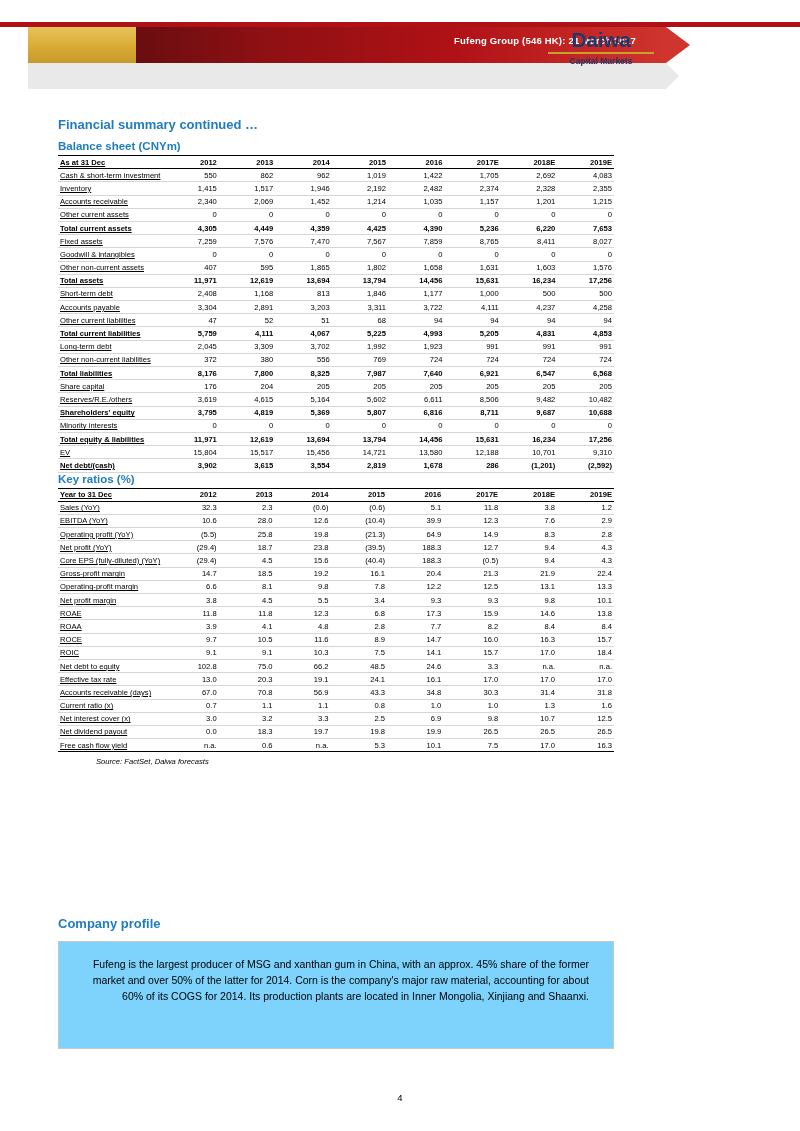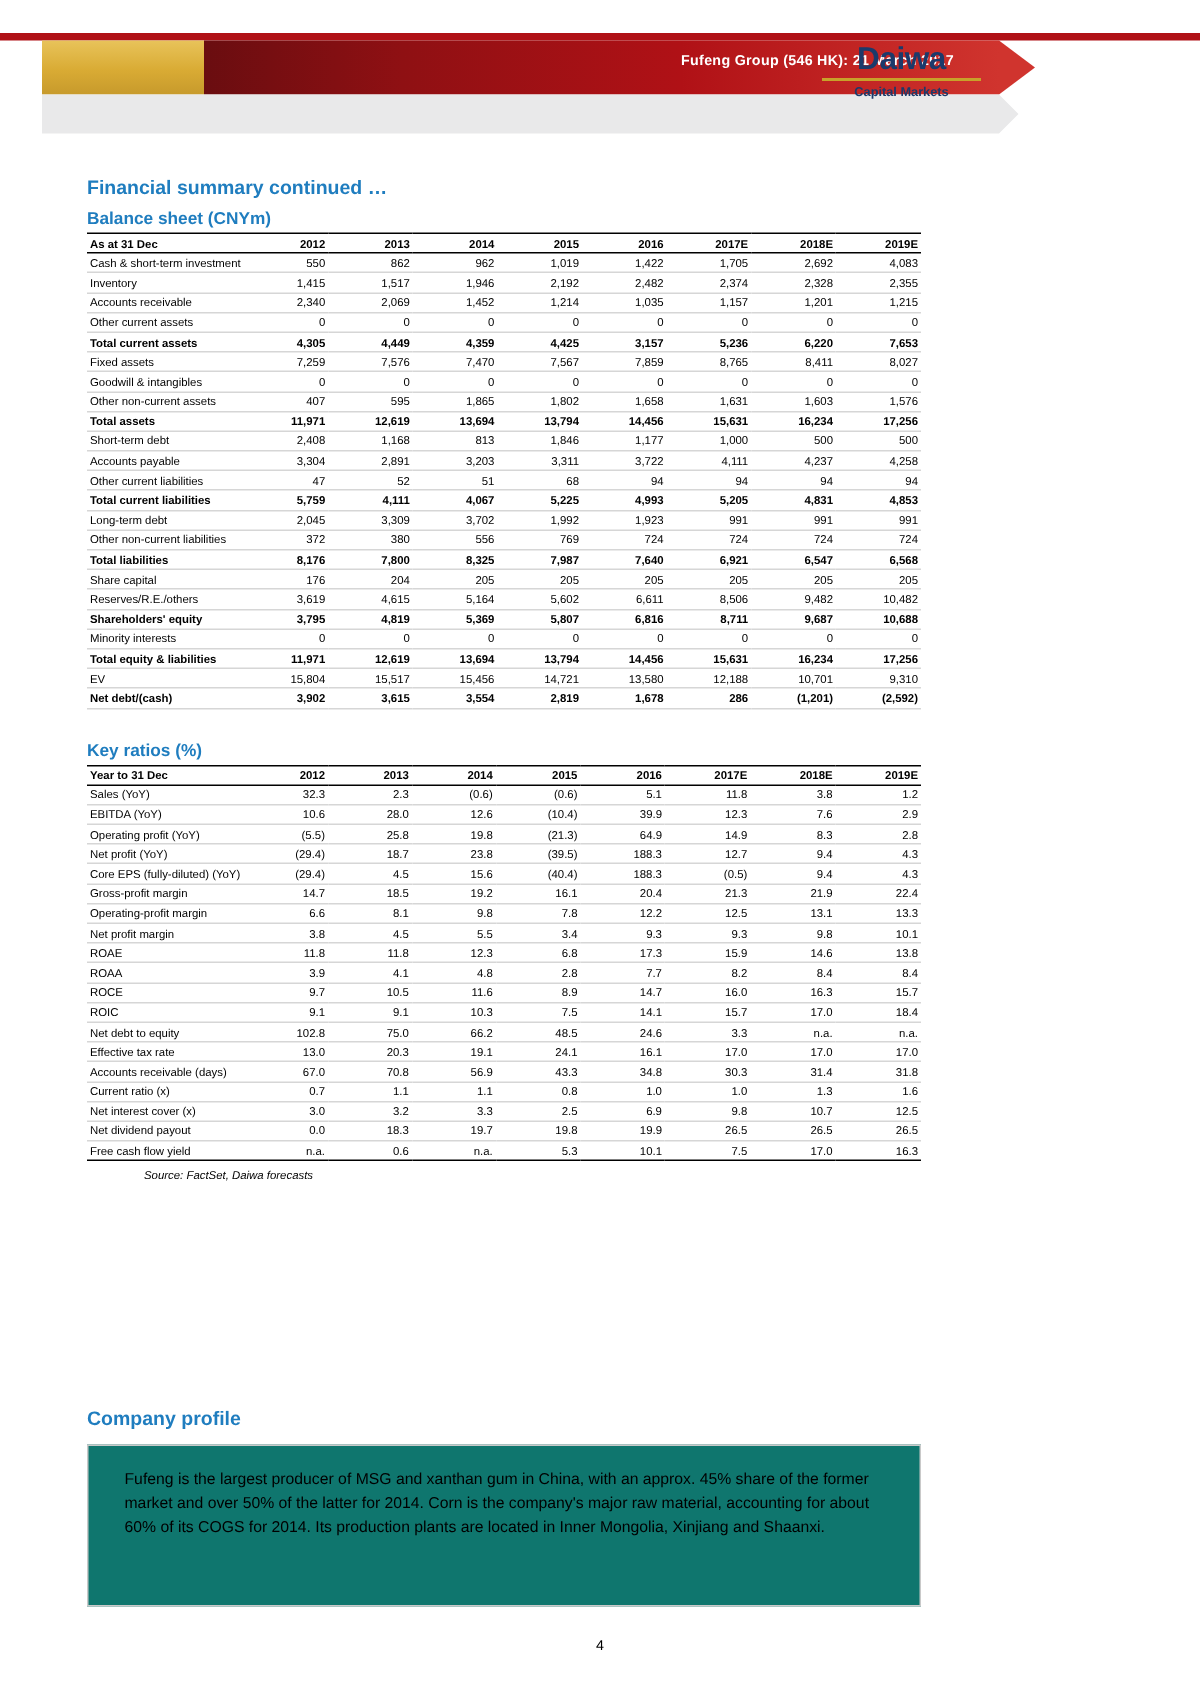--- a/index.html
+++ b/index.html
@@ -38,29 +38,29 @@
   h3.sub{
     color:#1f7dbf;font-size:11.5px;font-weight:bold;margin:0 0 3px 0;
   }
   table.fin{
     width:100%;border-collapse:collapse;font-size:7.6px;
   }
   table.fin th, table.fin td{
     padding:1.6px 2px;border-bottom:0.6px solid #d6d6d6;white-space:nowrap;
   }
   table.fin th{font-weight:bold;}
-  table.fin th.lbl,table.fin td.lbl{text-align:left;padding-left:2px;}
+  table.fin th.lbl,table.fin td.lbl{text-align:left;padding-left:2px;text-decoration:underline;}
   table.fin th.num,table.fin td.num{text-align:right;width:60px;}
   table.fin tr.head th{border-bottom:1px solid #000;border-top:1px solid #000;font-size:7.6px;}
   table.fin tr.bold td{font-weight:bold;}
   table.fin tr.lastrow td{border-bottom:1px solid #000;}
   .src{font-size:7.6px;font-style:italic;margin-top:5px;color:#000;margin-left:38px;}
   .profile-box{
-    margin-top:10px;background:#0f766e;border:0.8px solid #c9c9c9;
-    padding:14px 24px;font-size:10.5px;line-height:16px;min-height:78px;
+    margin-top:10px;background:#7dd3fc;border:0.8px solid #c9c9c9;
+    padding:14px 24px;font-size:10.5px;line-height:16px;min-height:78px;text-align:right;
   }
   .pagenum{position:absolute;left:0;bottom:28px;width:800px;text-align:center;font-size:9.5px;}
 </style>
 </head>
 <body>
 
 <div class="header">
   <div class="hdr-topbar"></div>
   <div class="hdr-gold"></div>
   <div class="hdr-red">
@@ -138,21 +138,21 @@
             <td class="num">0</td>
             <td class="num">0</td>
             <td class="num">0</td>
           </tr>
           <tr class="bold">
             <td class="lbl">Total current assets</td>
             <td class="num">4,305</td>
             <td class="num">4,449</td>
             <td class="num">4,359</td>
             <td class="num">4,425</td>
-            <td class="num">3,157</td>
+            <td class="num">4,390</td>
             <td class="num">5,236</td>
             <td class="num">6,220</td>
             <td class="num">7,653</td>
           </tr>
           <tr>
             <td class="lbl">Fixed assets</td>
             <td class="num">7,259</td>
             <td class="num">7,576</td>
             <td class="num">7,470</td>
             <td class="num">7,567</td>
@@ -344,21 +344,21 @@
             <td class="num">3,554</td>
             <td class="num">2,819</td>
             <td class="num">1,678</td>
             <td class="num">286</td>
             <td class="num">(1,201)</td>
             <td class="num">(2,592)</td>
           </tr>
         </tbody>
     </table>
 
-    <h3 class="sub" style="margin-top:22px;">Key ratios (%)</h3>
+    <h3 class="sub" style="">Key ratios (%)</h3>
 
     <table class="fin" id="key-ratios-table">
       <thead>
           <tr class="head">
             <th class="lbl">Year to 31 Dec</th>
             <th class="num">2012</th>
             <th class="num">2013</th>
             <th class="num">2014</th>
             <th class="num">2015</th>
             <th class="num">2016</th>

